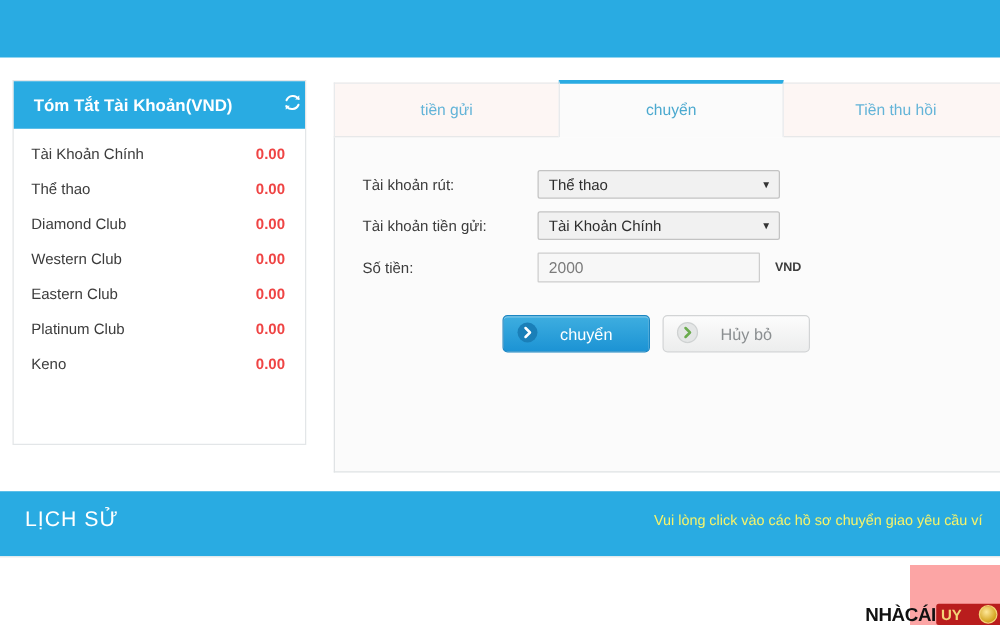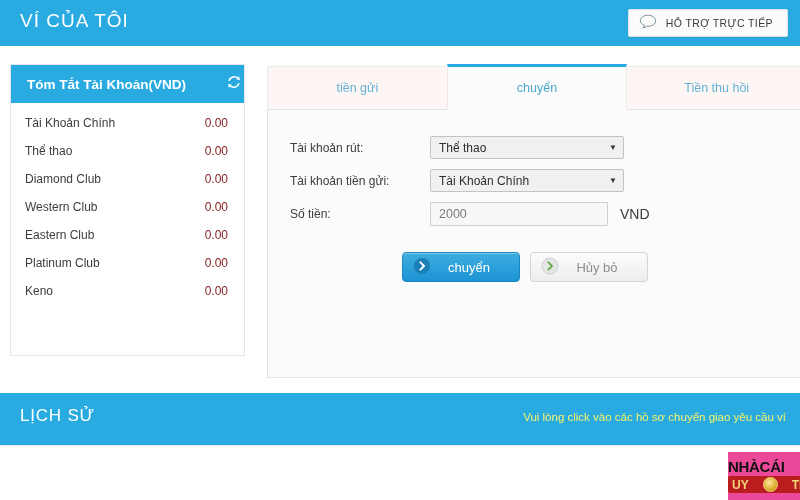--- a/index.html
+++ b/index.html
@@ -77,21 +77,21 @@
   .acct-list { padding: 6px 0 0 0; }
   .acct-row {
     display: flex;
     justify-content: space-between;
     align-items: center;
     height: 28px;
     padding: 0 16px 0 14px;
     font-size: 12px;
     color: #3c3c3c;
   }
-  .acct-bal { color: #7f1d1d; }
+  .acct-bal { color: #ef4444; font-weight: bold; }
 
   
   .right-panel {
     position: absolute;
     left: 267px; top: 64px;
     width: 539px; height: 314px;
   }
   .tab-strip {
     display: flex;
     height: 46px;
@@ -161,22 +161,22 @@
     border-radius: 1px;
     padding: 4px 8px;
     font-size: 12.5px;
     color: #7b7b7b;
     font-family: "Liberation Sans", sans-serif;
     display: flex;
     align-items: center;
   }
   .unit {
     margin-left: 12px;
-    font-size: 14px;
-    font-weight: normal;
+    font-size: 10px;
+    font-weight: bold;
     color: #3c3c3c;
   }
 
   
   .btn-row {
     display: flex;
     gap: 10px;
     padding: 16px 0 0 112px;
   }
   .btn {
@@ -231,24 +231,24 @@
     width: 800px; height: 55px;
     background: #ffffff;
     border-top: 1px solid #e9ebec;
   }
 
   
   .watermark {
     position: absolute;
     right: 0; bottom: 0;
     width: 72px; height: 48px;
-    background: #ec4899;
-    display: flex;
-    flex-direction: column;
-    align-items: flex-start;
+    background: #fca5a5;
+    display: flex;
+    flex-direction: row;
+    align-items: flex-end;
     justify-content: center;
     line-height: 1;
   }
   .wm-top {
     font-size: 15px;
     font-weight: bold;
     color: #111111;
     letter-spacing: -.3px;
   }
   .wm-bot {
@@ -270,29 +270,20 @@
     display: inline-block;
     border: 1px solid #f3d477;
   }
 </style>
 </head>
 <body>
 
 <div id="app">
 
   <div class="top-bar">
-    <div class="top-title">VÍ CỦA TÔI</div>
-    <div class="support-btn">
-      <span class="bubble-icon">
-        <svg width="18" height="15" viewBox="0 0 18 15">
-          <path d="M9 1.2C4.7 1.2 1.3 3.6 1.3 6.6c0 2.1 1.7 3.9 4.1 4.8-.2 1-.8 2-1.6 2.6 1.5-.2 2.9-.9 3.9-1.8.4.05.9.08 1.3.08 4.3 0 7.7-2.4 7.7-5.4S13.3 1.2 9 1.2z" fill="none" stroke="#7a8e99" stroke-width="1"></path>
-        </svg>
-      </span>
-      <span class="support-label">HỖ TRỢ TRỰC TIẾP</span>
-    </div>
   </div>
 
   <div class="left-panel">
     <div class="left-head">
       <span class="left-head-title">Tóm Tắt Tài Khoản(VND)</span>
       <span class="refresh-icon">
         <svg width="16" height="16" viewBox="0 0 16 16">
           <path d="M13 5.2A5.6 5.6 0 0 0 3.2 6.2" fill="none" stroke="#ffffff" stroke-width="1.6" stroke-linecap="round"></path>
           <path d="M3 10.8a5.6 5.6 0 0 0 9.8-1" fill="none" stroke="#ffffff" stroke-width="1.6" stroke-linecap="round"></path>
           <path d="M13.4 2.2v3.3h-3.3z" fill="#ffffff"></path>

